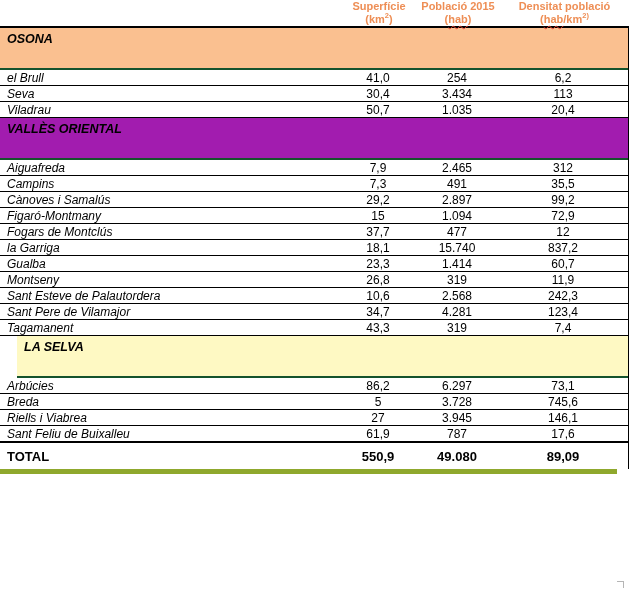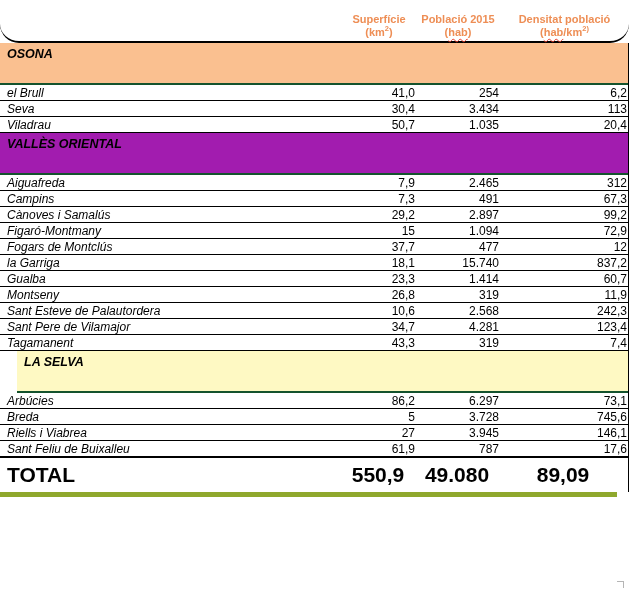--- a/index.html
+++ b/index.html
@@ -9,25 +9,24 @@
     height: 590px;
     background: #ffffff;
     font-family: "Liberation Sans", sans-serif;
     color: #000000;
     overflow: hidden;
   }
   
   .colheaders {
     display: grid;
     grid-template-columns: 342px 74px 84px 129px;
-    height: 43px;
+    height: 28px;
     box-sizing: border-box;
     border-bottom: 2px solid #000000;
     align-items: end;
-    border-radius: 19px;
   }
   .colheader {
     text-align: center;
     font-weight: bold;
     font-size: 11px;
     line-height: 13px;
     color: #EE8E55;
     padding-bottom: 2px;
   }
   .colheader sup {
@@ -64,31 +63,31 @@
     box-sizing: border-box;
     border-bottom: 1px solid #000000;
     align-items: center;
     font-size: 12px;
   }
   .data-row .name {
     font-style: italic;
     padding-left: 7px;
     white-space: nowrap;
   }
-  .data-row .v { text-align: right; }
+  .data-row .v { text-align: center; }
   
   .total-row {
     display: grid;
     grid-template-columns: 341px 74px 84px 128px;
-    height: 35px;
+    height: 27px;
     box-sizing: border-box;
     border-top: 1px solid #000000;
     align-items: center;
     font-weight: bold;
-    font-size: 21px;
+    font-size: 13px;
   }
   .total-row .name { padding-left: 7px; }
   .total-row .v { text-align: center; }
   
   .greenbar {
     width: 617px;
     height: 5px;
     background: #8FA82D;
   }
   .endmark {
@@ -147,21 +146,21 @@
       <div class="data-row">
         <div class="name">Aiguafreda</div>
         <div class="v">7,9</div>
         <div class="v">2.465</div>
         <div class="v">312</div>
       </div>
       <div class="data-row">
         <div class="name">Campins</div>
         <div class="v">7,3</div>
         <div class="v">491</div>
-        <div class="v">67,3</div>
+        <div class="v">35,5</div>
       </div>
       <div class="data-row">
         <div class="name">Cànoves i Samalús</div>
         <div class="v">29,2</div>
         <div class="v">2.897</div>
         <div class="v">99,2</div>
       </div>
       <div class="data-row">
         <div class="name">Figaró-Montmany</div>
         <div class="v">15</div>

